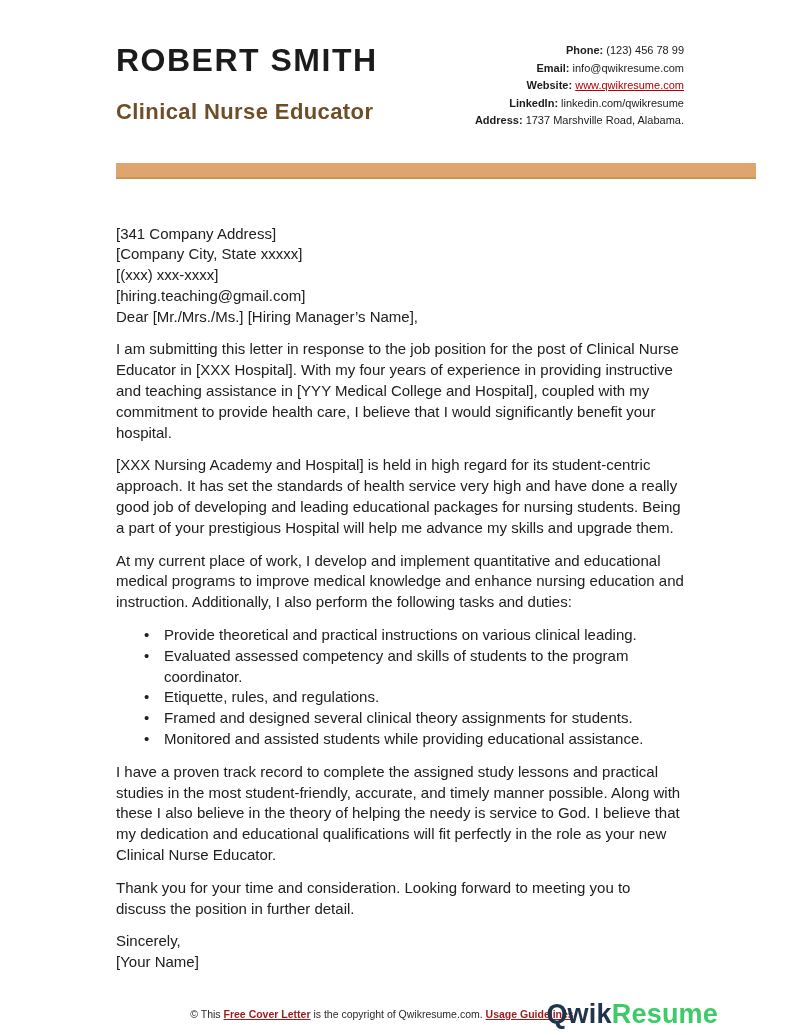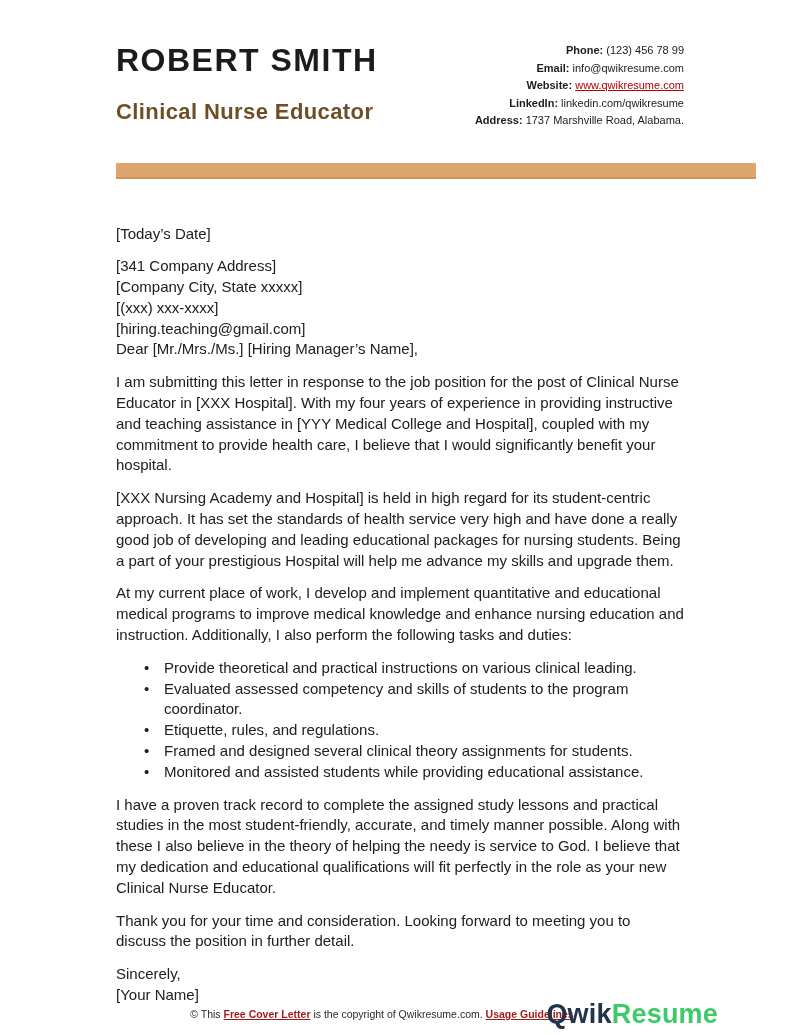--- a/index.html
+++ b/index.html
@@ -120,21 +120,20 @@
       <div class="contact-row">
         <span class="contact-label">Address:</span>
         <span class="contact-value">1737 Marshville Road, Alabama.</span>
       </div>
     </div>
   </header>
 
   <div class="accent-bar"></div>
 
   <main class="letter">
-    <p class="date-line">[Today’s Date]</p>
 
     <div class="recipient-block">
       <div>[341 Company Address]</div>
       <div>[Company City, State xxxxx]</div>
       <div>[(xxx) xxx-xxxx]</div>
       <div>[hiring.teaching@gmail.com]</div>
     </div>
 
     <p class="salutation">Dear [Mr./Mrs./Ms.] [Hiring Manager’s Name],</p>
 

